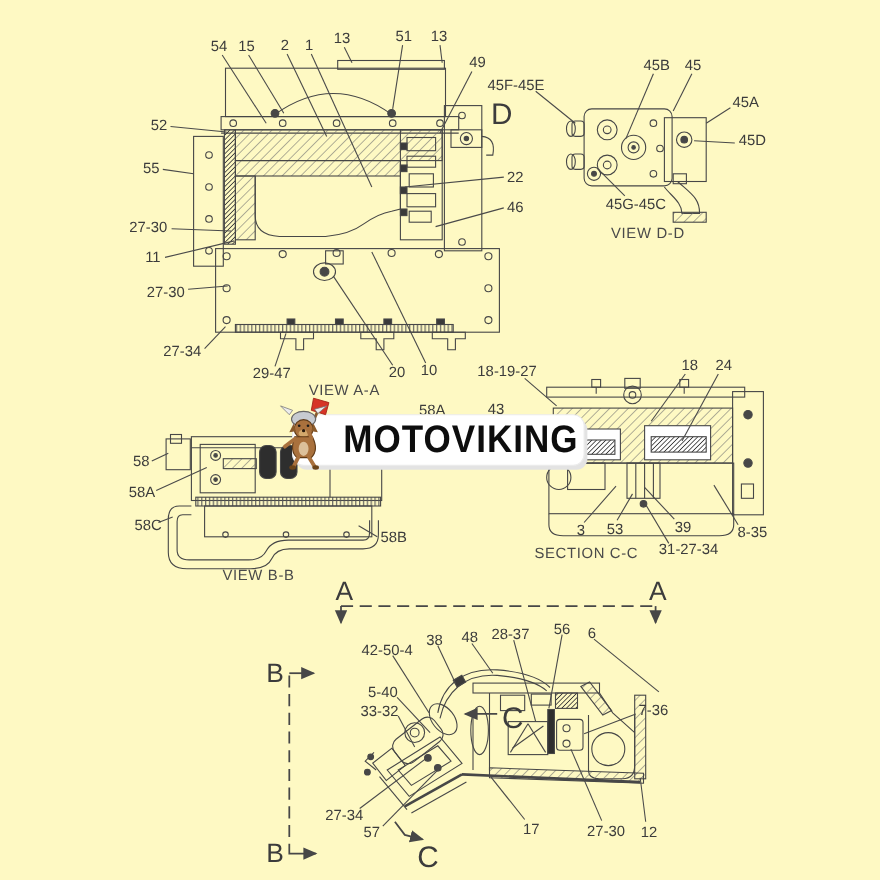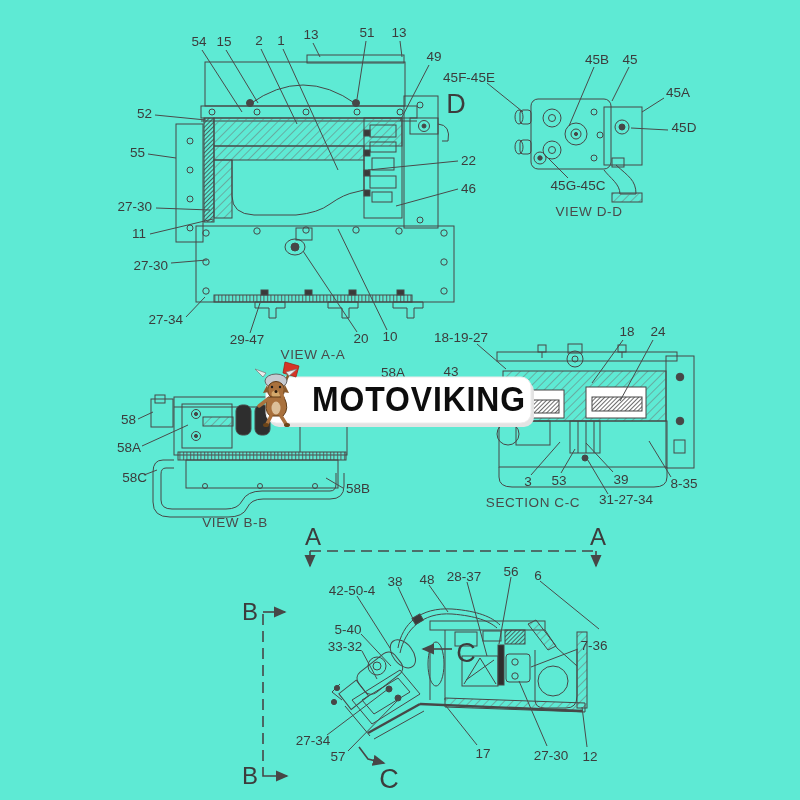--- a/index.html
+++ b/index.html
@@ -1,16 +1,16 @@
 <!DOCTYPE html>
 <html><head>
 <meta charset="utf-8">
 <style>
   html,body{margin:0;padding:0;background:#ffffff;}
-  #stage{position:relative;width:800px;height:800px;background:#5eead4;overflow:hidden;
+  #stage{position:relative;width:800px;height:800px;background:#fef9c3;overflow:hidden;
          font-family:"Liberation Sans", sans-serif;}
   svg text{font-family:"Liberation Sans", sans-serif;}
   .callout{font-size:13.5px;fill:#3c3c3c;}
   .caption{font-size:13.5px;fill:#4a4a4a;letter-spacing:0.6px;}
   .letter{font-size:24px;fill:#3c3c3c;}
   .letter-big{font-size:27px;fill:#3c3c3c;}
   .brand{font-size:35px;font-weight:bold;fill:#0d0d0d;letter-spacing:1px;}
 </style>
 </head>
 <body>

